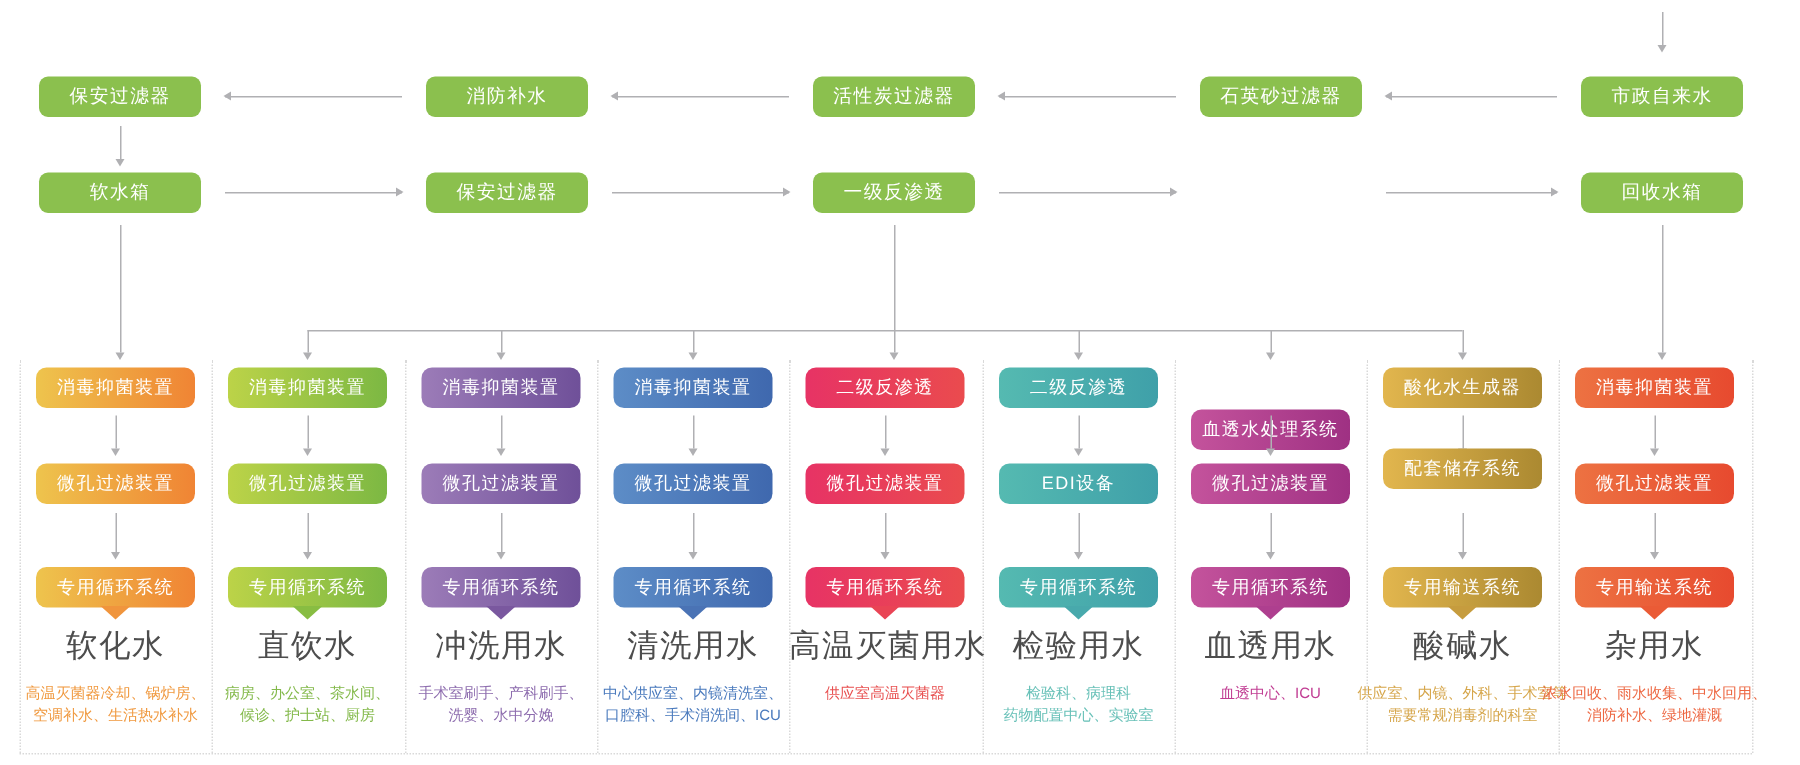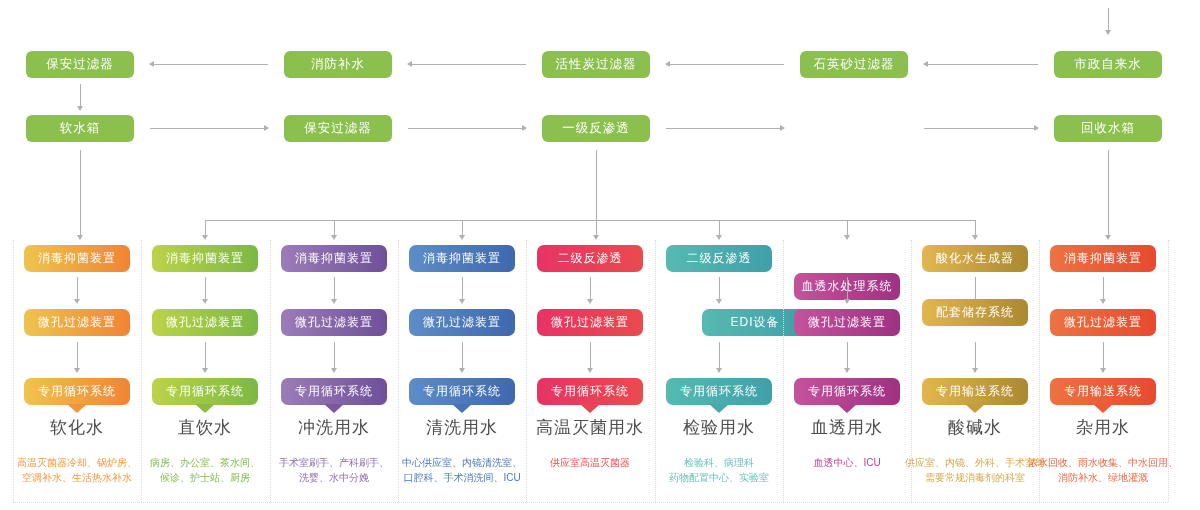--- a/index.html
+++ b/index.html
@@ -31,21 +31,21 @@
   .col{position:absolute;top:0;width:128px;height:510px;text-decoration:underline;}
   .cbox{
     position:absolute;left:11px;width:106px;height:27px;border-radius:7px;
     color:#fff;font-size:12px;display:flex;align-items:center;justify-content:center;
     letter-spacing:1px;
   }
   .tail{position:absolute;left:54px;top:404px;width:0;height:0;
     border-left:10px solid transparent;border-right:10px solid transparent;
     border-top:9px solid #000;}
   .ctitle{position:absolute;left:0;top:416px;width:128px;text-align:center;
-    font-size:17px;color:var(--titlecol);letter-spacing:1px;white-space:nowrap;}
+    font-size:21px;color:var(--titlecol);letter-spacing:1px;white-space:nowrap;}
   .cdesc{position:absolute;left:-14px;width:156px;text-align:center;
     font-size:10px;line-height:15px;white-space:nowrap;}
   .sep{position:absolute;top:240px;height:262px;width:0;
     border-left:1px dotted var(--sep);}
   .bot{position:absolute;left:13px;top:502px;width:1155px;height:0;
     border-top:1px dotted var(--sep);}
 </style>
 </head>
 <body>
 
@@ -139,21 +139,21 @@
         <div class="cbox" style="top: 309px; background: linear-gradient(to right, rgb(231, 51, 101), rgb(234, 75, 78));">微孔过滤装置</div>
         <div class="ar ar-v to-down" style="left: 64px; top: 342px; height: 26px;"></div>
         <div class="cbox" style="top: 378px; background: linear-gradient(to right, rgb(231, 51, 101), rgb(234, 75, 78));">专用循环系统</div>
         <div class="tail" style="border-top-color: rgb(233, 68, 85);"></div>
         <div class="ctitle">高温灭菌用水</div>
         <div class="cdesc" style="top: 455px; color: rgb(232, 80, 80);">供应室高温灭菌器</div>
       </div>
       <div class="col" style="left: 655px;">
         <div class="cbox" style="top: 245px; background: linear-gradient(to right, rgb(85, 186, 177), rgb(63, 160, 169));">二级反渗透</div>
         <div class="ar ar-v to-down" style="left: 64px; top: 277px; height: 22px;"></div>
-        <div class="cbox" style="top: 309px; background: linear-gradient(to right, rgb(85, 186, 177), rgb(63, 160, 169)); margin-left: 36px;">EDI设备</div>
+        <div class="cbox" style="top: 309px; background: linear-gradient(to right, rgb(85, 186, 177), rgb(63, 160, 169));">EDI设备</div>
         <div class="ar ar-v to-down" style="left: 64px; top: 342px; height: 26px;"></div>
         <div class="cbox" style="top: 378px; background: linear-gradient(to right, rgb(85, 186, 177), rgb(63, 160, 169));">专用循环系统</div>
         <div class="tail" style="border-top-color: rgb(72, 169, 172);"></div>
         <div class="ctitle">检验用水</div>
         <div class="cdesc" style="top: 455px; color: rgb(104, 193, 184);">检验科、病理科</div>
         <div class="cdesc" style="top: 470px; color: rgb(104, 193, 184);">药物配置中心、实验室</div>
       </div>
       <div class="col" style="left: 783px;">
         <div class="cbox" style="top: 245px; background: linear-gradient(to right, rgb(196, 83, 156), rgb(159, 49, 131)); margin-top: 28px;">血透水处理系统</div>
         <div class="ar ar-v to-down" style="left: 64px; top: 277px; height: 22px;"></div>

